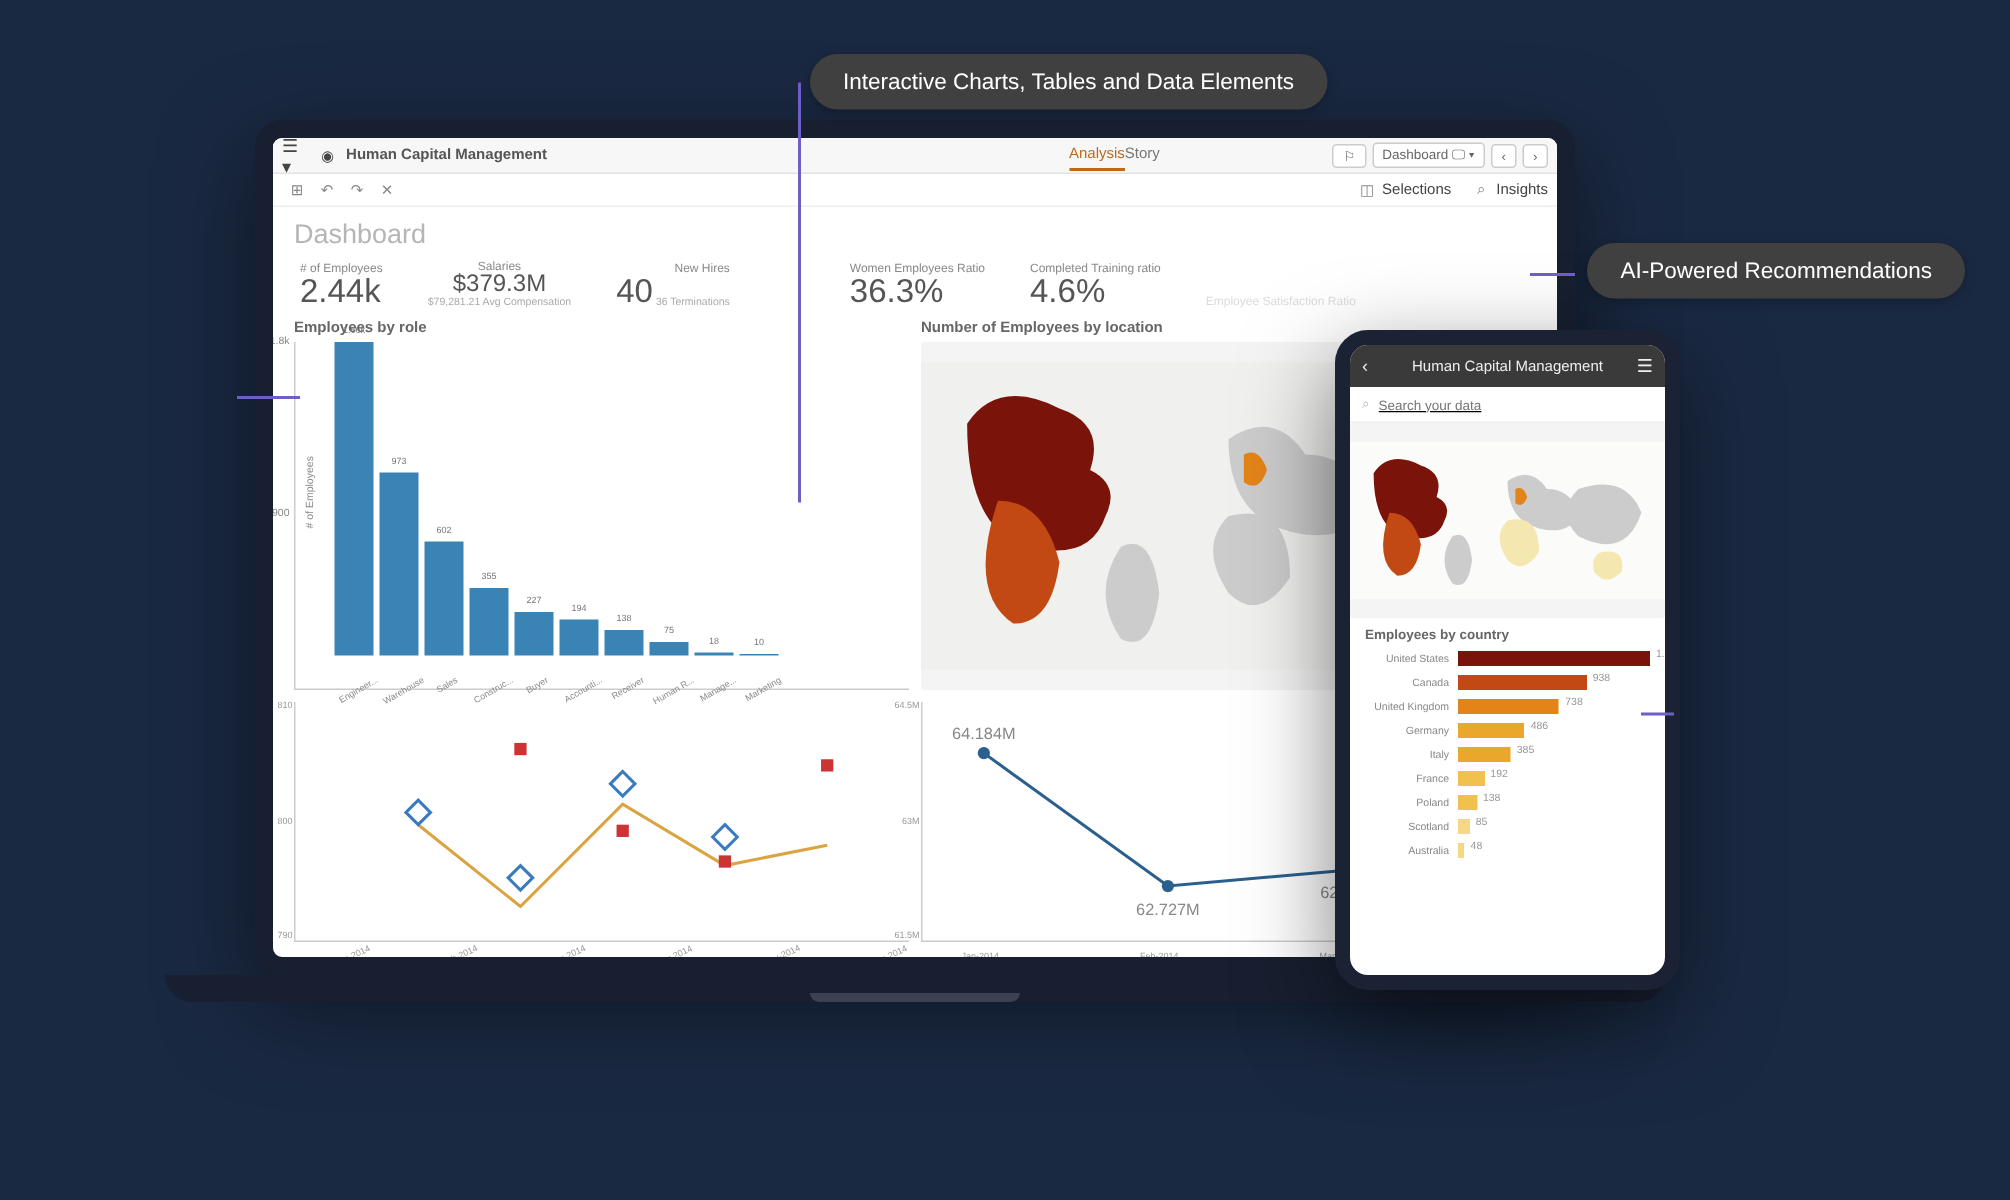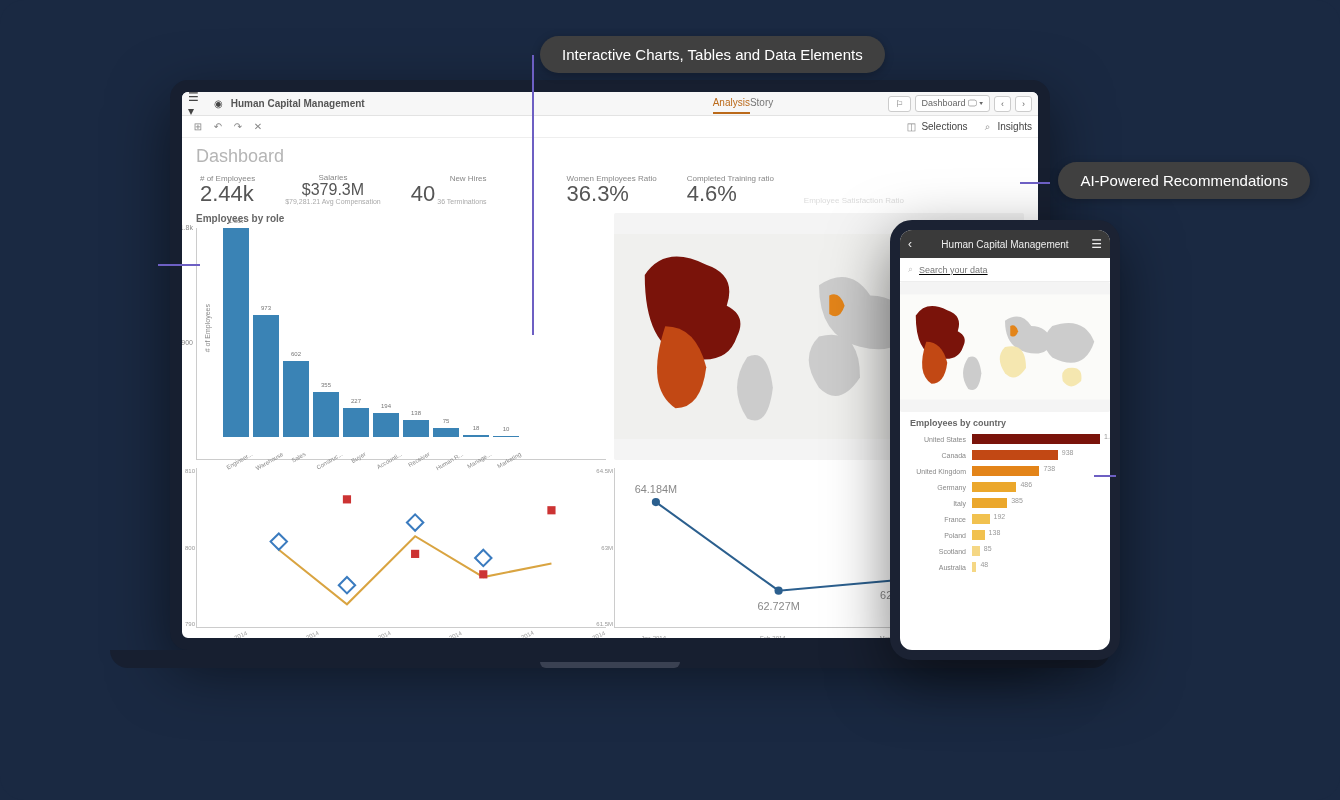--- a/index.html
+++ b/index.html
@@ -261,20 +261,21 @@
                   <span class="cat">Manage...</span>
                 </div>
                 <div class="bar" style="height: 0.60241%;">
                   <span class="val">10</span>
                   <span class="cat">Marketing</span>
                 </div>
               </div>
           </div>
 
           <div class="panel">
+            <div class="p-title">Number of Employees by location</div>
             <div class="map">
               <svg viewBox="0 0 400 200">
                 <rect width="400" height="200" fill="#f0f0ee"></rect>
 
                 <path d="M30 40 q20 -30 60 -10 q30 10 20 40 q20 10 10 30 q-10 30 -50 20 q-40 -10 -40 -80" fill="#7a130a"></path>
                 <path d="M50 90 q30 0 40 40 q-5 40 -30 40 q-30 -20 -10 -80" fill="#c24814"></path>
                 <path d="M130 120 q20 -10 25 30 q-5 40 -25 30 q-20 -30 0 -60" fill="#ccc"></path>
                 <path d="M200 50 q30 -20 50 10 q30 0 40 30 q-10 30 -50 20 q-40 -10 -40 -60" fill="#ccc"></path>
                 <path d="M210 60 q10 -5 15 10 q-5 15 -15 8 z" fill="#e38419"></path>
                 <path d="M200 100 q40 -10 40 40 q-20 30 -40 10 q-20 -30 0 -50" fill="#ccc"></path>

